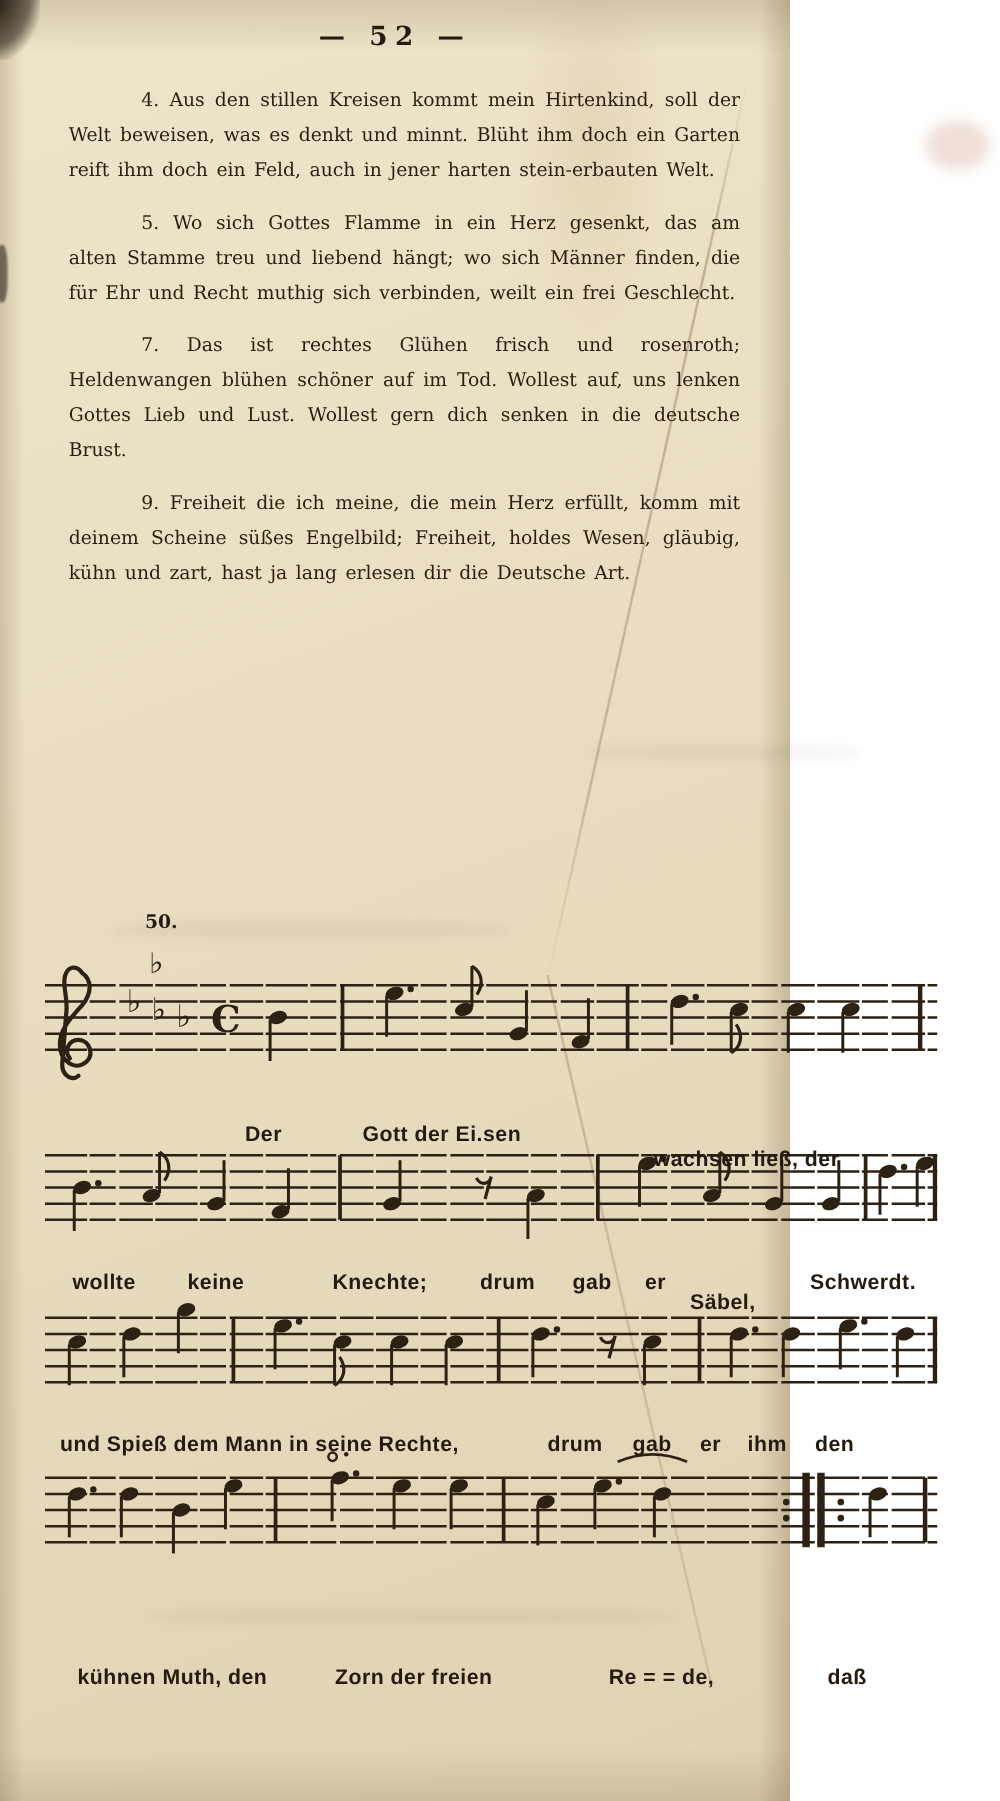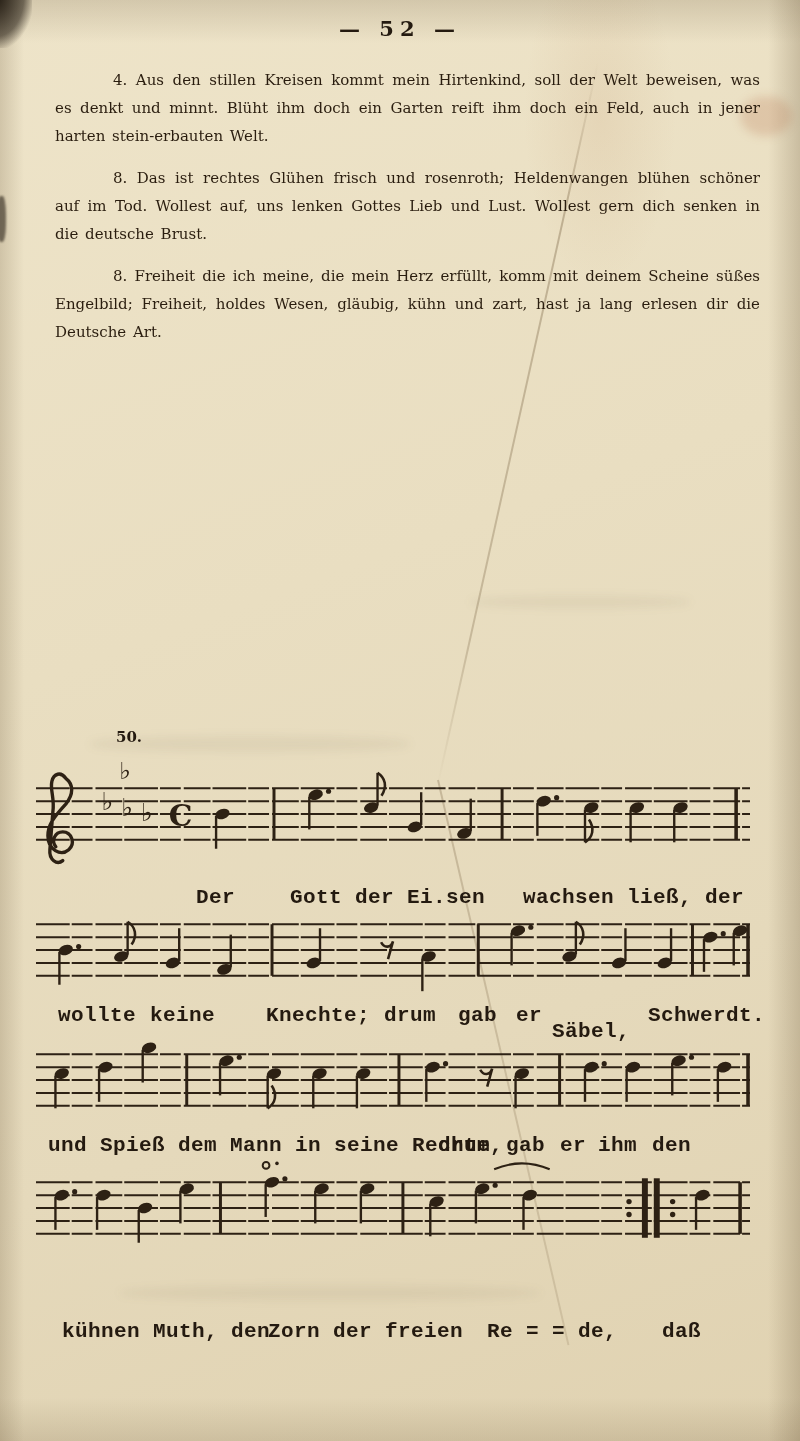--- a/index.html
+++ b/index.html
@@ -1,18 +1,18 @@
 <!DOCTYPE html>
 <html><head>
 <meta charset="utf-8">
 <style>
   html,body{margin:0;padding:0;}
   body{width:800px;height:1441px;overflow:hidden;
        font-family:"DejaVu Serif", serif;}
-  .page{position:absolute;inset:0;width:800px;height:1441px;
+  .page{position:absolute;inset:0;width:632px;height:1441px;
         background:
           radial-gradient(ellipse at 75% 8%, rgba(170,110,60,.10), transparent 9%),
           linear-gradient(90deg, rgba(95,75,45,.20), rgba(95,75,45,0) 3%, rgba(95,75,45,0) 96%, rgba(95,75,45,.24)),
           linear-gradient(0deg, rgba(95,75,45,.16), rgba(95,75,45,0) 3%, rgba(95,75,45,0) 97%, rgba(95,75,45,.18)),
           linear-gradient(160deg, #eee4c9 0%, #e9dec1 40%, #e5d9bb 70%, #e0d2b1 100%);
         color:#27190d;}
   .corner-blot{position:absolute;left:-14px;top:-16px;width:46px;height:64px;
         background:radial-gradient(ellipse at 20% 20%, rgba(25,18,10,.95), rgba(25,18,10,.55) 55%, transparent 75%);}
   .edge-mark{position:absolute;left:-3px;top:196px;width:9px;height:46px;border-radius:40%;
         background:rgba(30,22,12,.55);filter:blur(1px);}
@@ -24,43 +24,44 @@
         transform:rotate(-13deg);transform-origin:top center;}
   .stain{position:absolute;border-radius:50%;filter:blur(5px);}
   .header{position:absolute;left:0;top:16px;width:100%;text-align:center;
         font-size:21px;font-weight:bold;letter-spacing:6px;color:#241a10;}
   .text-block{position:absolute;left:55px;right:40px;top:66px;}
   .verse{margin:0 0 14px 0;text-indent:58px;text-align:justify;
         font-size:15px;line-height:28px;word-spacing:2px;color:#2a1d0f;}
   .music-number{position:absolute;left:116px;top:728px;font-size:15px;font-weight:bold;color:#241a10;}
   .staff{position:absolute;left:36px;width:714px;height:112px;}
   .lyrics{position:absolute;left:0;top:0;width:800px;height:30px;}
-  .lyrics span{position:absolute;top:4px;white-space:pre;font-size:21px;font-weight:bold;
-        letter-spacing:.4px;color:#241a10;font-family:Liberation Mono, monospace;}
+  .lyrics span{position:absolute;top:16px;white-space:pre;font-size:17px;font-weight:bold;
+        letter-spacing:.4px;color:#241a10;font-family:Liberation Sans, sans-serif;}
   .ghost{position:absolute;background:rgba(95,82,58,.07);filter:blur(4px);border-radius:45%;}
 </style>
 </head>
 <body>
 
 <div class="page">
   <div class="corner-blot"></div>
   <div class="edge-mark"></div>
   <div class="crease1"></div>
   <div class="crease2"></div>
   <div class="stain" style="left:740px;top:96px;width:52px;height:40px;background:rgba(165,80,40,.18);"></div>
   <div class="ghost" style="left:90px;top:736px;width:320px;height:16px;"></div>
   <div class="ghost" style="left:120px;top:1286px;width:420px;height:14px;"></div>
   <div class="ghost" style="left:470px;top:596px;width:220px;height:12px;"></div>
 
   <div class="header">— 52 —</div>
 
   <div class="text-block">
       <p class="verse">4. Aus den stillen Kreisen kommt mein Hirtenkind, soll der Welt beweisen, was es denkt und minnt. Blüht ihm doch ein Garten reift ihm doch ein Feld, auch in jener harten stein-erbauten Welt.</p>
-      <p class="verse">8. Das ist rechtes Glühen frisch und rosenroth; Heldenwangen blühen schöner auf im Tod. Wollest auf, uns lenken Gottes Lieb und Lust. Wollest gern dich senken in die deutsche Brust.</p>
-      <p class="verse">8. Freiheit die ich meine, die mein Herz erfüllt, komm mit deinem Scheine süßes Engelbild; Freiheit, holdes Wesen, gläubig, kühn und zart, hast ja lang erlesen dir die Deutsche Art.</p>
+      <p class="verse">5. Wo sich Gottes Flamme in ein Herz gesenkt, das am alten Stamme treu und liebend hängt; wo sich Männer finden, die für Ehr und Recht muthig sich verbinden, weilt ein frei Geschlecht.</p>
+      <p class="verse">7. Das ist rechtes Glühen frisch und rosenroth; Heldenwangen blühen schöner auf im Tod. Wollest auf, uns lenken Gottes Lieb und Lust. Wollest gern dich senken in die deutsche Brust.</p>
+      <p class="verse">9. Freiheit die ich meine, die mein Herz erfüllt, komm mit deinem Scheine süßes Engelbild; Freiheit, holdes Wesen, gläubig, kühn und zart, hast ja lang erlesen dir die Deutsche Art.</p>
     </div>
 
   <div class="music-number">50.</div>
   <div id="music-root">
       <svg viewBox="0 0 720 112" class="staff" style="top: 762px;">
         <line x1="0" y1="26" x2="720" y2="26" stroke="#2d2114" stroke-width="2" stroke-dasharray="34 2 21 3 27 2"></line>
         <line x1="0" y1="39" x2="720" y2="39" stroke="#2d2114" stroke-width="2" stroke-dasharray="34 2 21 3 27 2"></line>
         <line x1="0" y1="52" x2="720" y2="52" stroke="#2d2114" stroke-width="2" stroke-dasharray="34 2 21 3 27 2"></line>
         <line x1="0" y1="65" x2="720" y2="65" stroke="#2d2114" stroke-width="2" stroke-dasharray="34 2 21 3 27 2"></line>
         <line x1="0" y1="78" x2="720" y2="78" stroke="#2d2114" stroke-width="2" stroke-dasharray="34 2 21 3 27 2"></line>
@@ -312,21 +313,21 @@
         <circle cx="598" cy="58.5" r="2.7" fill="#2d2114"></circle>
         <circle cx="642" cy="45.5" r="2.7" fill="#2d2114"></circle>
         <circle cx="642" cy="58.5" r="2.7" fill="#2d2114"></circle>
         <line x1="614" y1="22" x2="614" y2="82" stroke="#2d2114" stroke-width="6"></line>
         <line x1="626" y1="22" x2="626" y2="82" stroke="#2d2114" stroke-width="6"></line>
         <line x1="710" y1="26" x2="710" y2="78" stroke="#2d2114" stroke-width="3.6"></line>
       </svg>
       <div class="lyrics" style="top: 882px;">
         <span style="left: 196px;">Der</span>
         <span style="left: 290px;">Gott der Ei.sen</span>
-        <span style="left: 523px;">wachsen ließ, der</span>
+        <span style="left: 523px; margin-top: 20px;">wachsen ließ, der</span>
       </div>
       <div class="lyrics" style="top: 1000px;">
         <span style="left: 58px;">wollte</span>
         <span style="left: 150px;">keine</span>
         <span style="left: 266px;">Knechte;</span>
         <span style="left: 384px;">drum</span>
         <span style="left: 458px;">gab</span>
         <span style="left: 516px;">er</span>
         <span style="left: 552px; margin-top: 16px;">Säbel,</span>
         <span style="left: 648px;">Schwerdt.</span>

